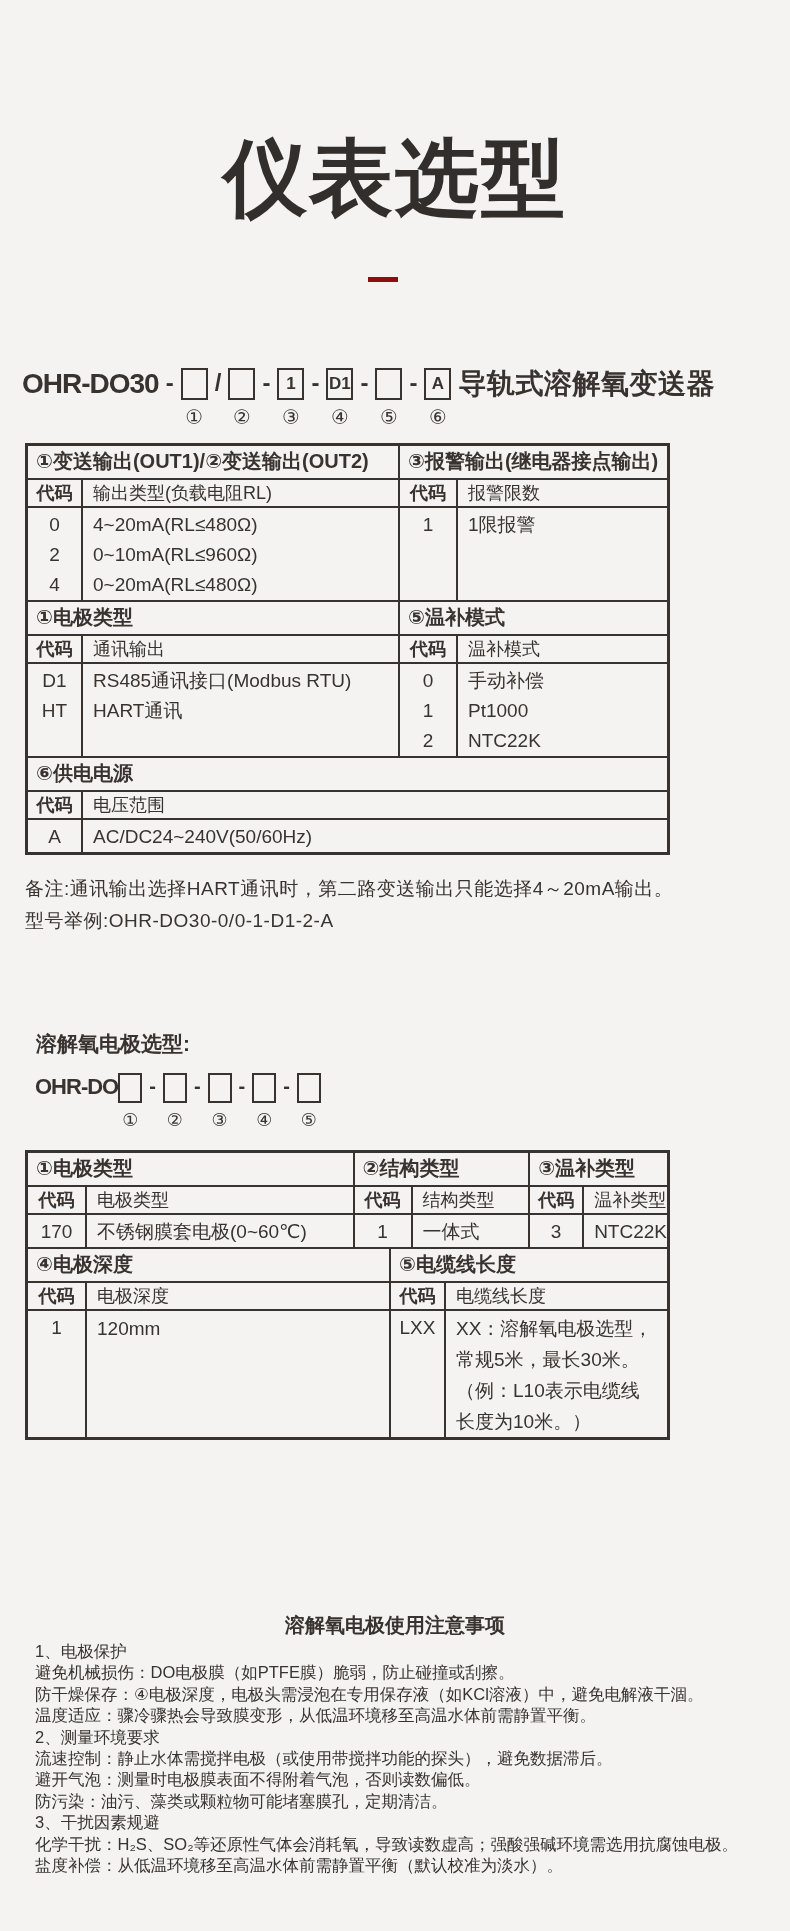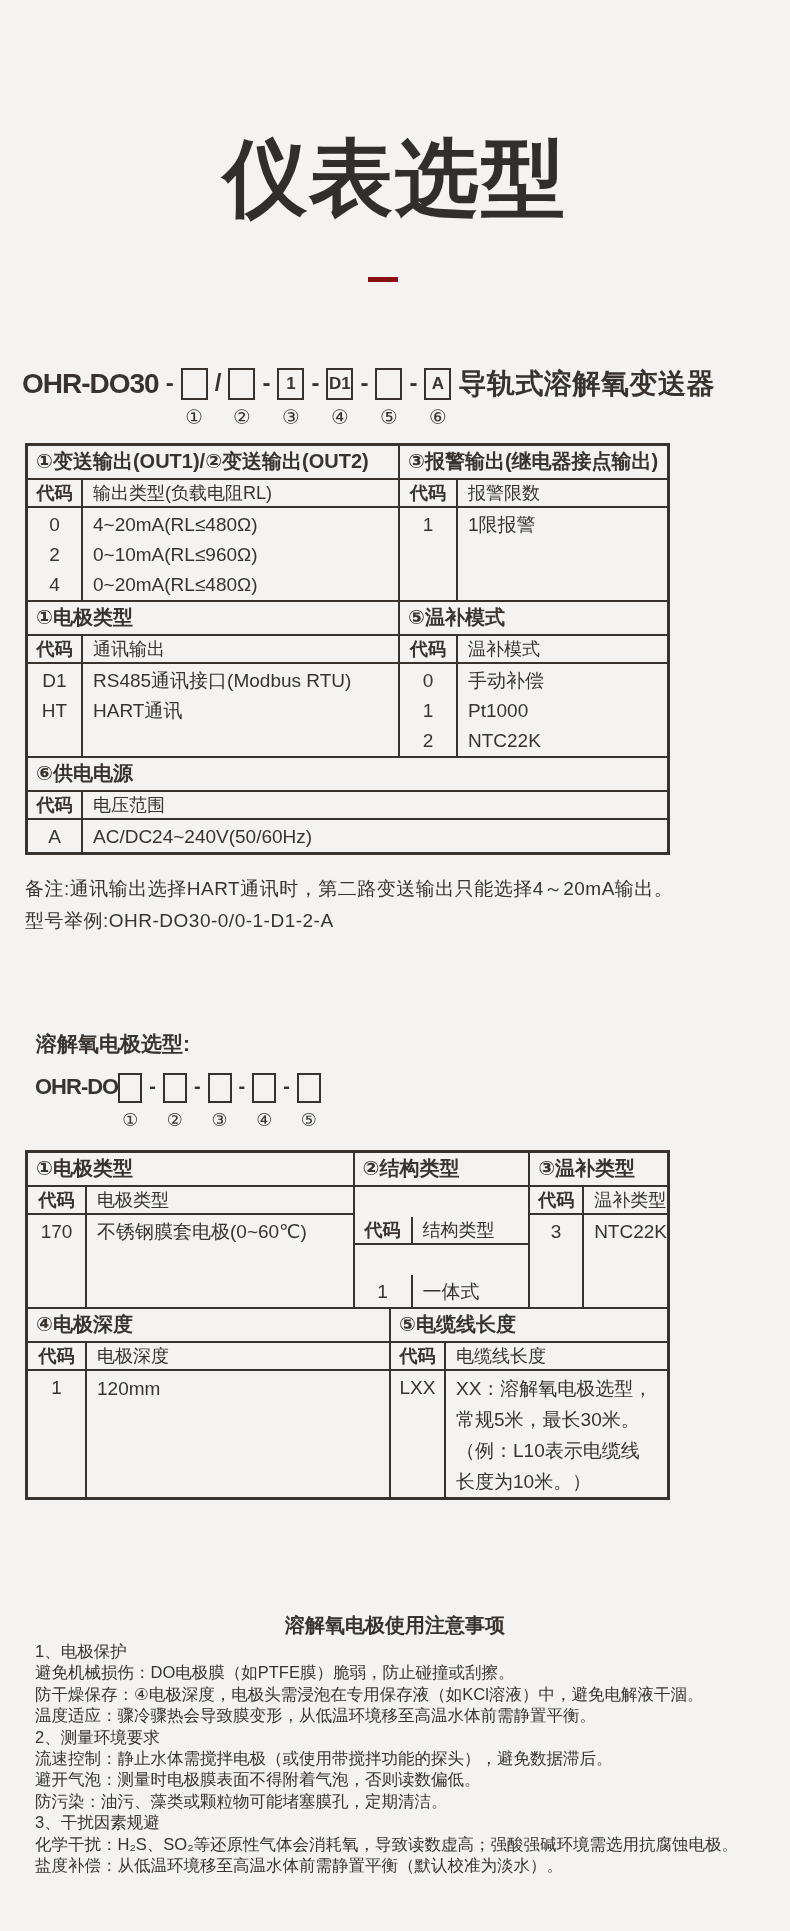--- a/index.html
+++ b/index.html
@@ -60,21 +60,21 @@
   .p-sub { display:flex; height:28px; border-bottom:2px solid #38332f; font-size:18px; }
   .p-sub .code { line-height:26px; text-align:center;font-weight:bold; }
   .p-sub .desc { line-height:26px; padding-left:10px; flex:1; white-space:nowrap; overflow:hidden; }
   .p-data { display:flex; flex:1; }
   .code { border-right:2px solid #38332f; }
   .p-data .code { padding-top:2px; }
   .p-data .desc { flex:1; padding-left:10px; padding-top:2px; }
   .dl { line-height:30px; font-size:19px; white-space:nowrap; }
   .p-data .code .dl { text-align:center; }
   
-  .w372 { width:372px; } .w348 { width:348px; } .w187 { width:187px;gap:30px; } .w363 { width:363px; }
+  .w372 { width:372px; } .w348 { width:348px; } .w187 { width:187px; } .w363 { width:363px; }
   .pfill { flex:1; }
   .cw55 { width:55px; } .cw58 { width:58px; } .cw59 { width:59px; } .cw54 { width:54px; }
   
   #table1 .s1 .p-data { height:90px; }
   #table1 .s2 .p-data { height:89px; }
   #table1 .s3 .p-data { height:48px; }
   #table2 .s1 .p-data { height:110px; }
   #table2 .s2 .p-data { height:181px; }
   #table2 .s2 .p-data .desc .dl { line-height:31px; }
 

